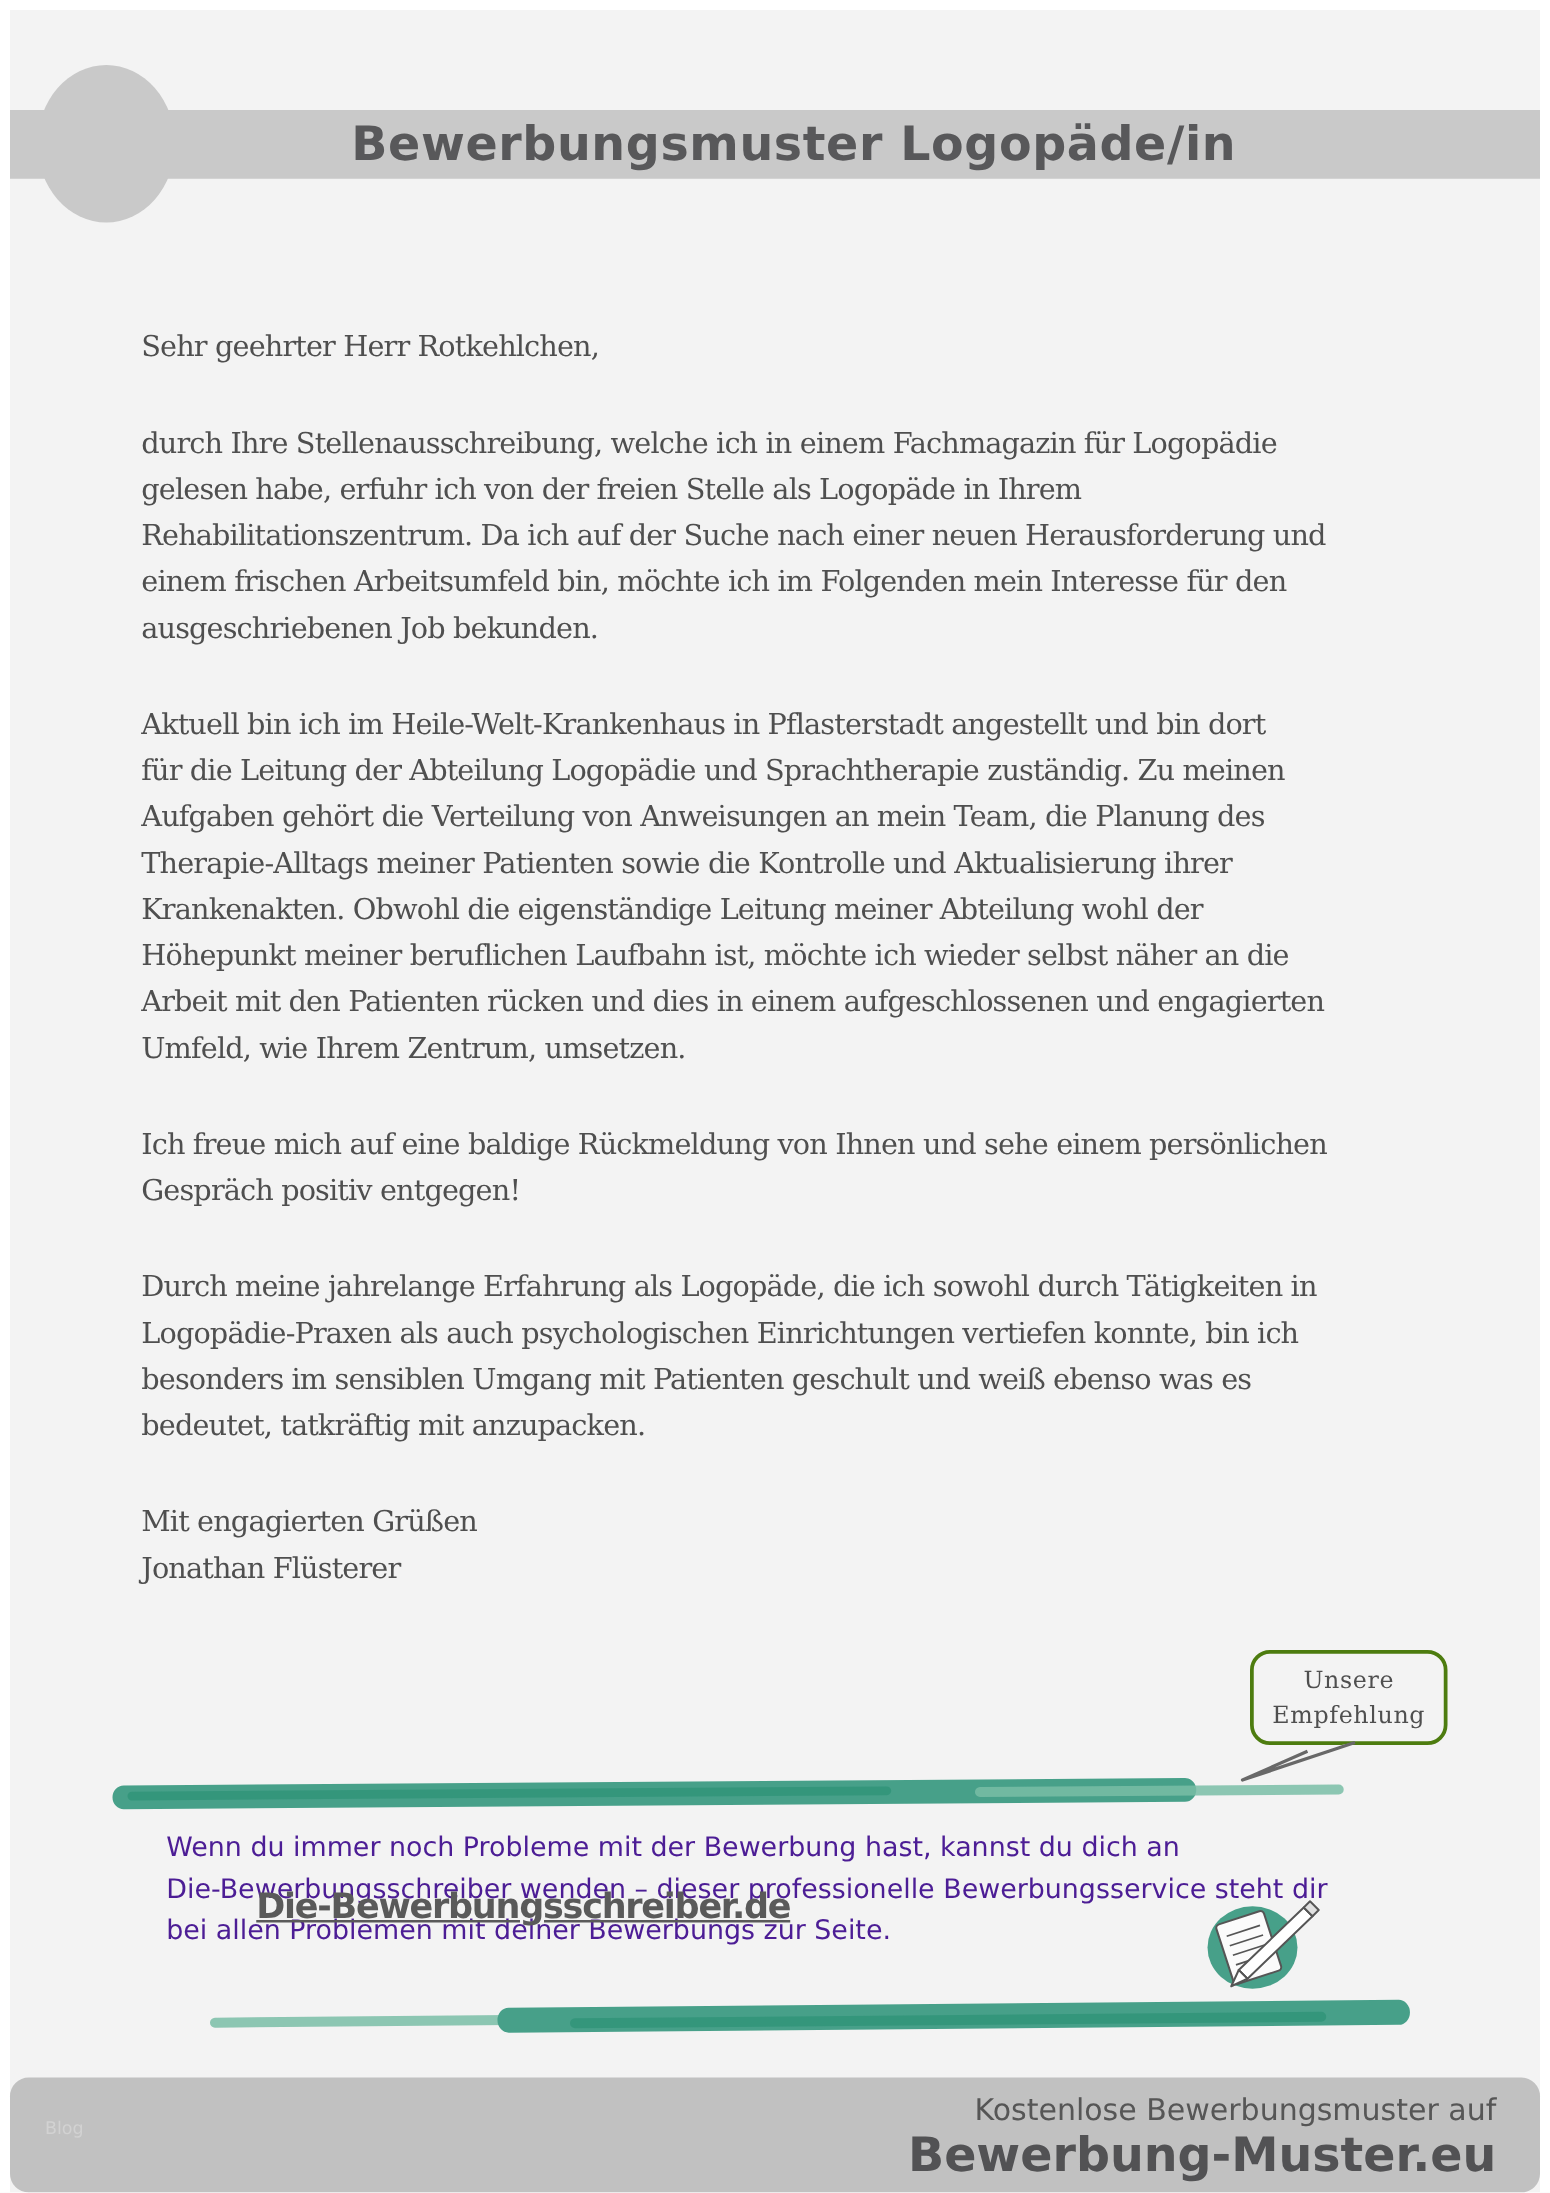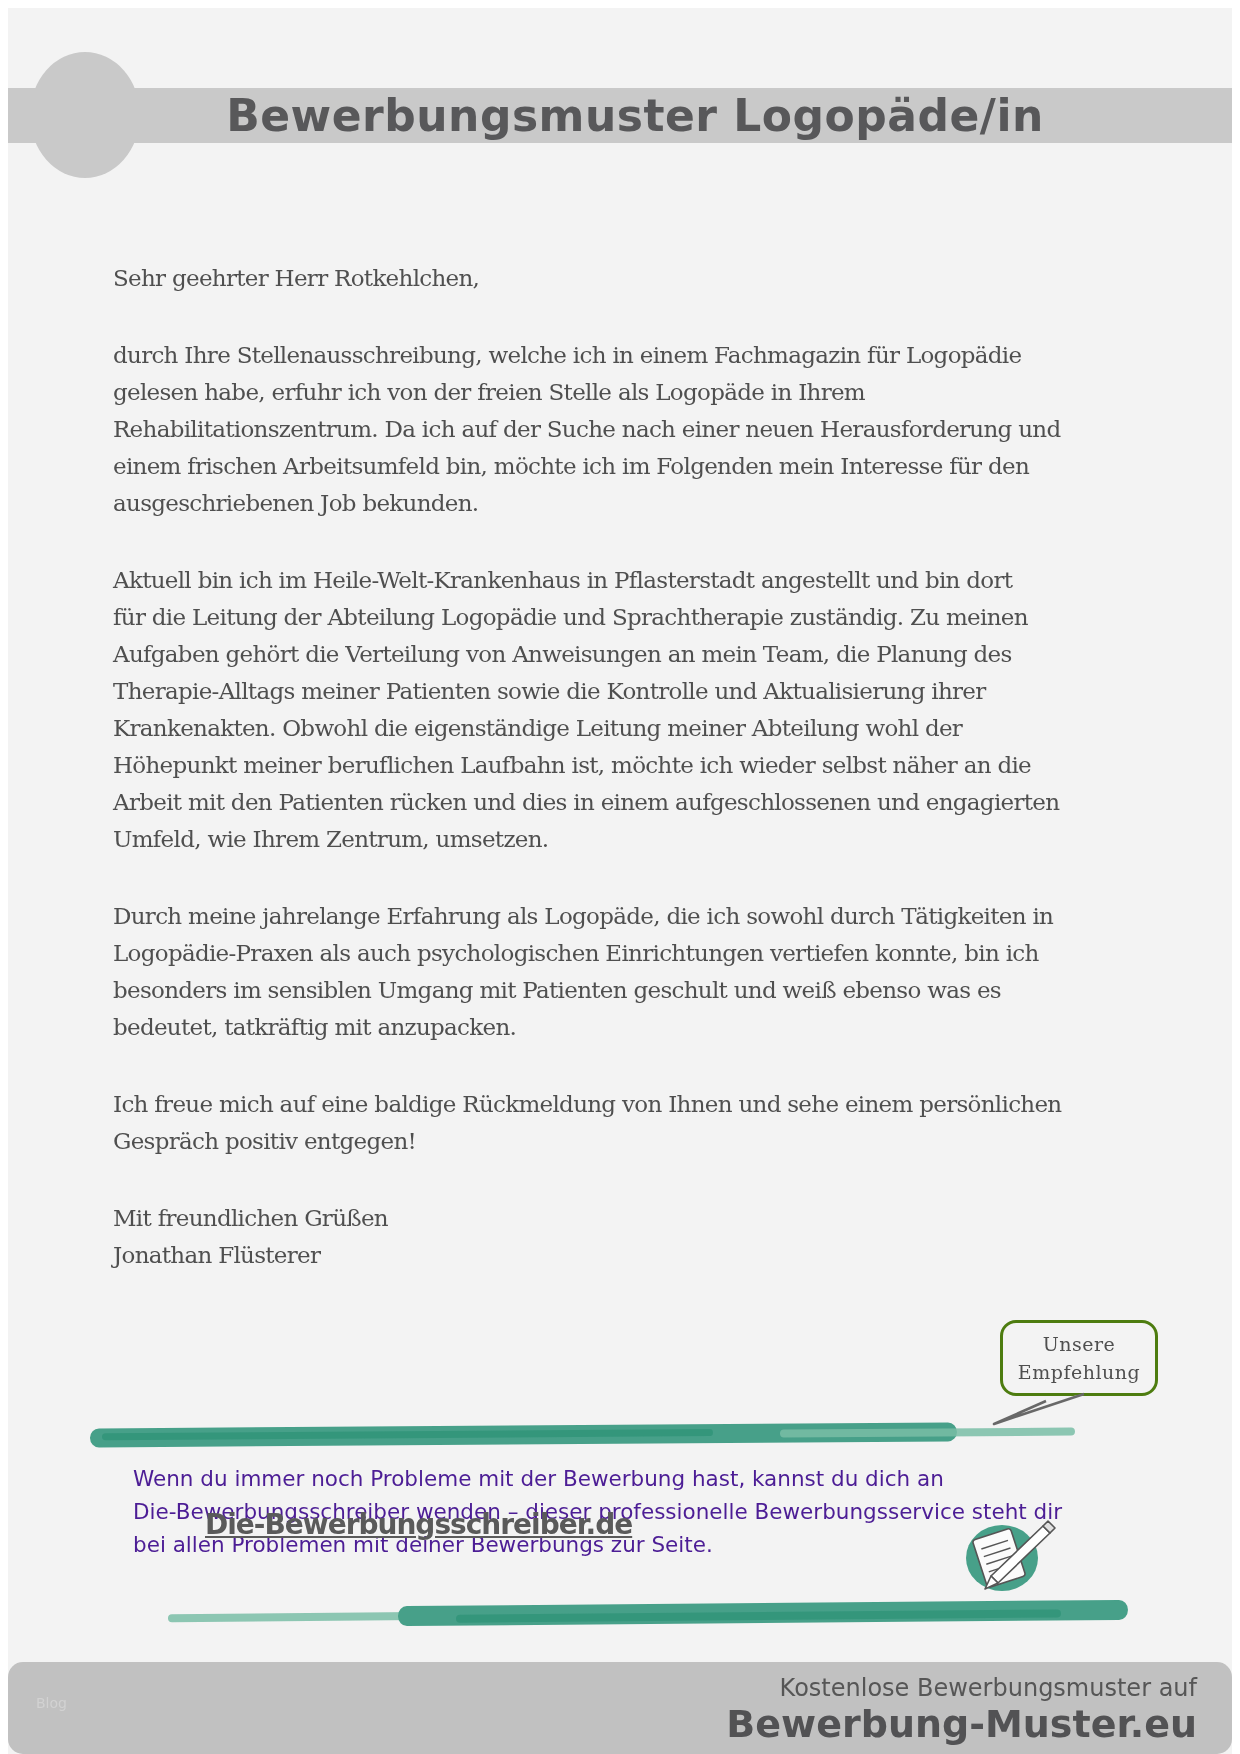--- a/index.html
+++ b/index.html
@@ -4,21 +4,21 @@
 <style>
   html,body{margin:0;padding:0;}
   .page{position:relative;width:1240px;height:1754px;background:#ffffff;overflow:hidden;
         font-family:"DejaVu Sans",sans-serif;}
   .bg{position:absolute;left:8px;top:8px;right:8px;bottom:0;background:#f3f3f3;}
 
   
   .banner{position:absolute;left:8px;right:8px;top:88px;height:55px;background:#c9c9c9;}
   .circle{position:absolute;left:30px;top:52px;width:110px;height:126px;border-radius:50%;background:#c9c9c9;}
   .title{position:absolute;left:8px;right:8px;top:88px;height:55px;line-height:55px;
-         text-align:center;padding-left:30px;font-size:44px;font-weight:bold;color:#58585a;
+         text-align:center;padding-left:30px;font-size:38px;font-weight:bold;color:#58585a;
          letter-spacing:0.5px;font-family:"DejaVu Sans",sans-serif;}
 
   
   .letter{position:absolute;left:113px;top:260px;width:980px;color:#4f4f4f;
           font-family:"DejaVu Serif",serif;font-size:23px;line-height:37px;letter-spacing:-0.7px;}
   .letter .para{white-space:pre-line;margin:0 0 40px 0;}
   .letter .line{white-space:pre-line;margin:0;}
 
   
   .bubble{position:absolute;left:1000px;top:1320px;width:158px;height:76px;border:3px solid #4d7c0f;
@@ -74,27 +74,27 @@
 einem frischen Arbeitsumfeld bin, möchte ich im Folgenden mein Interesse für den
 ausgeschriebenen Job bekunden.</p>
     <p class="para">Aktuell bin ich im Heile-Welt-Krankenhaus in Pflasterstadt angestellt und bin dort
 für die Leitung der Abteilung Logopädie und Sprachtherapie zuständig. Zu meinen
 Aufgaben gehört die Verteilung von Anweisungen an mein Team, die Planung des
 Therapie-Alltags meiner Patienten sowie die Kontrolle und Aktualisierung ihrer
 Krankenakten. Obwohl die eigenständige Leitung meiner Abteilung wohl der
 Höhepunkt meiner beruflichen Laufbahn ist, möchte ich wieder selbst näher an die
 Arbeit mit den Patienten rücken und dies in einem aufgeschlossenen und engagierten
 Umfeld, wie Ihrem Zentrum, umsetzen.</p>
+    <p class="para">Ich freue mich auf eine baldige Rückmeldung von Ihnen und sehe einem persönlichen
+Gespräch positiv entgegen!</p>
     <p class="para">Durch meine jahrelange Erfahrung als Logopäde, die ich sowohl durch Tätigkeiten in
 Logopädie-Praxen als auch psychologischen Einrichtungen vertiefen konnte, bin ich
 besonders im sensiblen Umgang mit Patienten geschult und weiß ebenso was es
 bedeutet, tatkräftig mit anzupacken.</p>
-    <p class="para">Ich freue mich auf eine baldige Rückmeldung von Ihnen und sehe einem persönlichen
-Gespräch positiv entgegen!</p>
-    <p class="line">Mit freundlichen Grüßen</p>
+    <p class="line">Mit engagierten Grüßen</p>
     <p class="line">Jonathan Flüsterer</p>
   </div>
 
   <div class="bubble">Unsere
 Empfehlung</div>
   <svg class="tail" width="106" height="36" viewBox="0 0 106 36">
     <path d="M96,2 L6,32 L58,9" fill="#f3f3f3" stroke="#686868" stroke-width="2.6" stroke-linejoin="round"></path>
   </svg>
 
   <div class="brush brush1">

